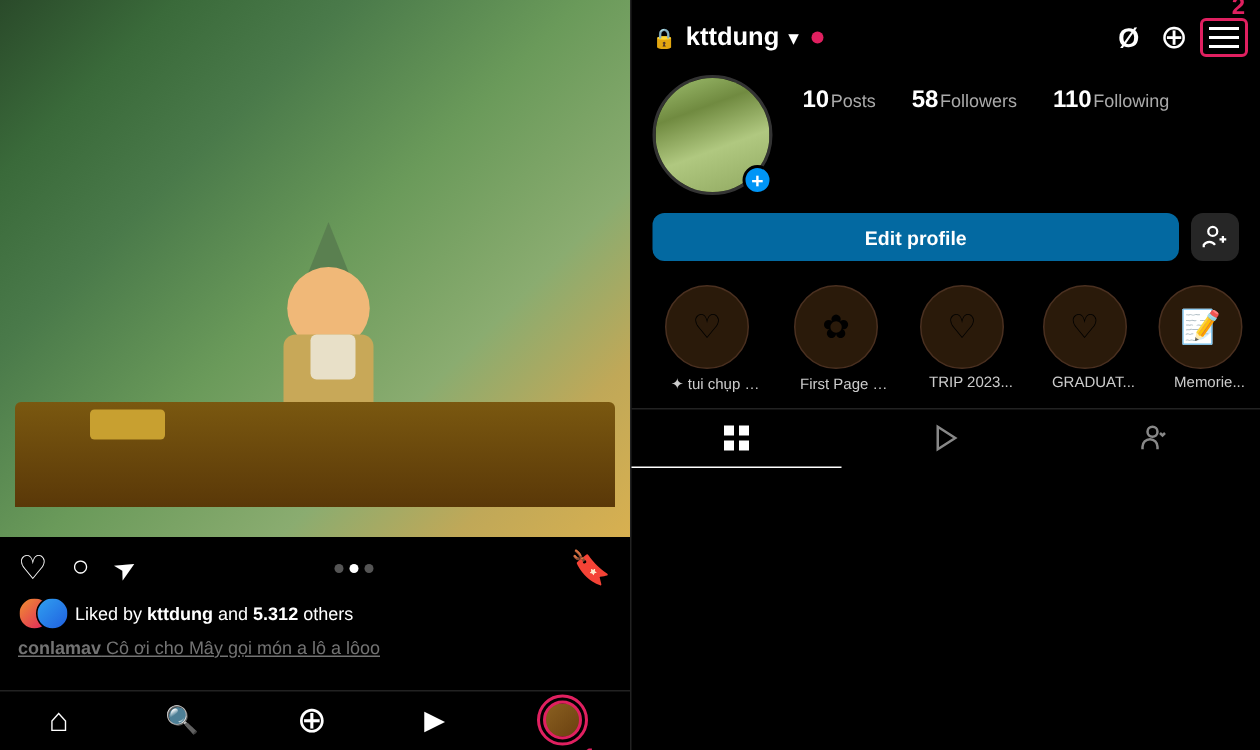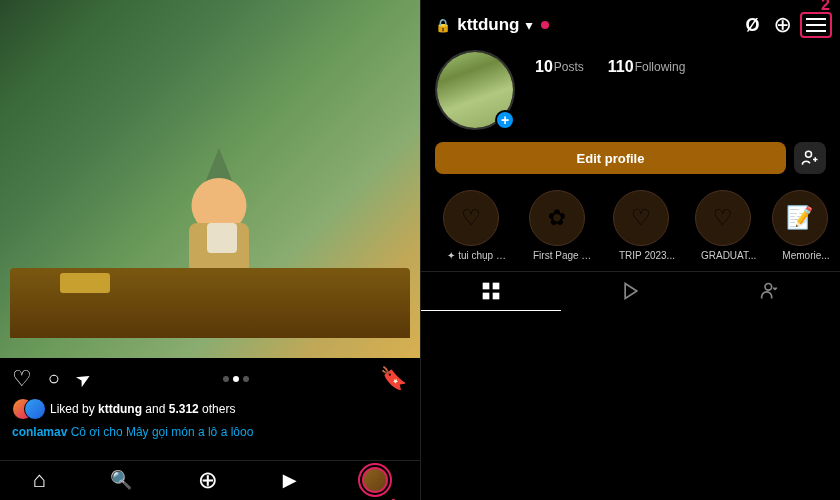--- a/index.html
+++ b/index.html
@@ -105,23 +105,24 @@
       color: #fff;
       font-size: 12px;
       text-align: center;
     }
 
     .likes-text strong {
       font-weight: 700;
     }
 
     .caption-row {
-      color: #0ea5e9;
+      color: #737373;
       font-size: 12px;
       line-height: 1.4;
+      text-decoration: underline;
     }
 
     .caption-username {
       font-weight: 700;
     }
 
     
     .bottom-nav {
       display: flex;
       justify-content: space-around;
@@ -313,21 +314,21 @@
 
     .profile-buttons {
       display: flex;
       gap: 8px;
       padding: 0 14px 12px;
     }
 
     .profile-btn {
       flex: 1;
       height: 32px;
-      background: #a16207;
+      background: #0369a1;
       color: #fff;
       border: none;
       border-radius: 8px;
       font-size: 13px;
       font-weight: 600;
       cursor: pointer;
       display: flex;
       align-items: center;
       justify-content: center;
     }
@@ -548,20 +549,24 @@
       </div>
       <div class="add-btn">+</div>
     </div>
     <div>
       <div class="stats-row">
         <div class="stat-item">
           <span class="stat-number">10</span>
           <span class="stat-label">Posts</span>
         </div>
         <div class="stat-item">
+          <span class="stat-number">58</span>
+          <span class="stat-label">Followers</span>
+        </div>
+        <div class="stat-item">
           <span class="stat-number">110</span>
           <span class="stat-label">Following</span>
         </div>
       </div>
     </div>
   </div>
 
 
   <div class="profile-buttons">
     <button class="profile-btn">Edit profile</button>

